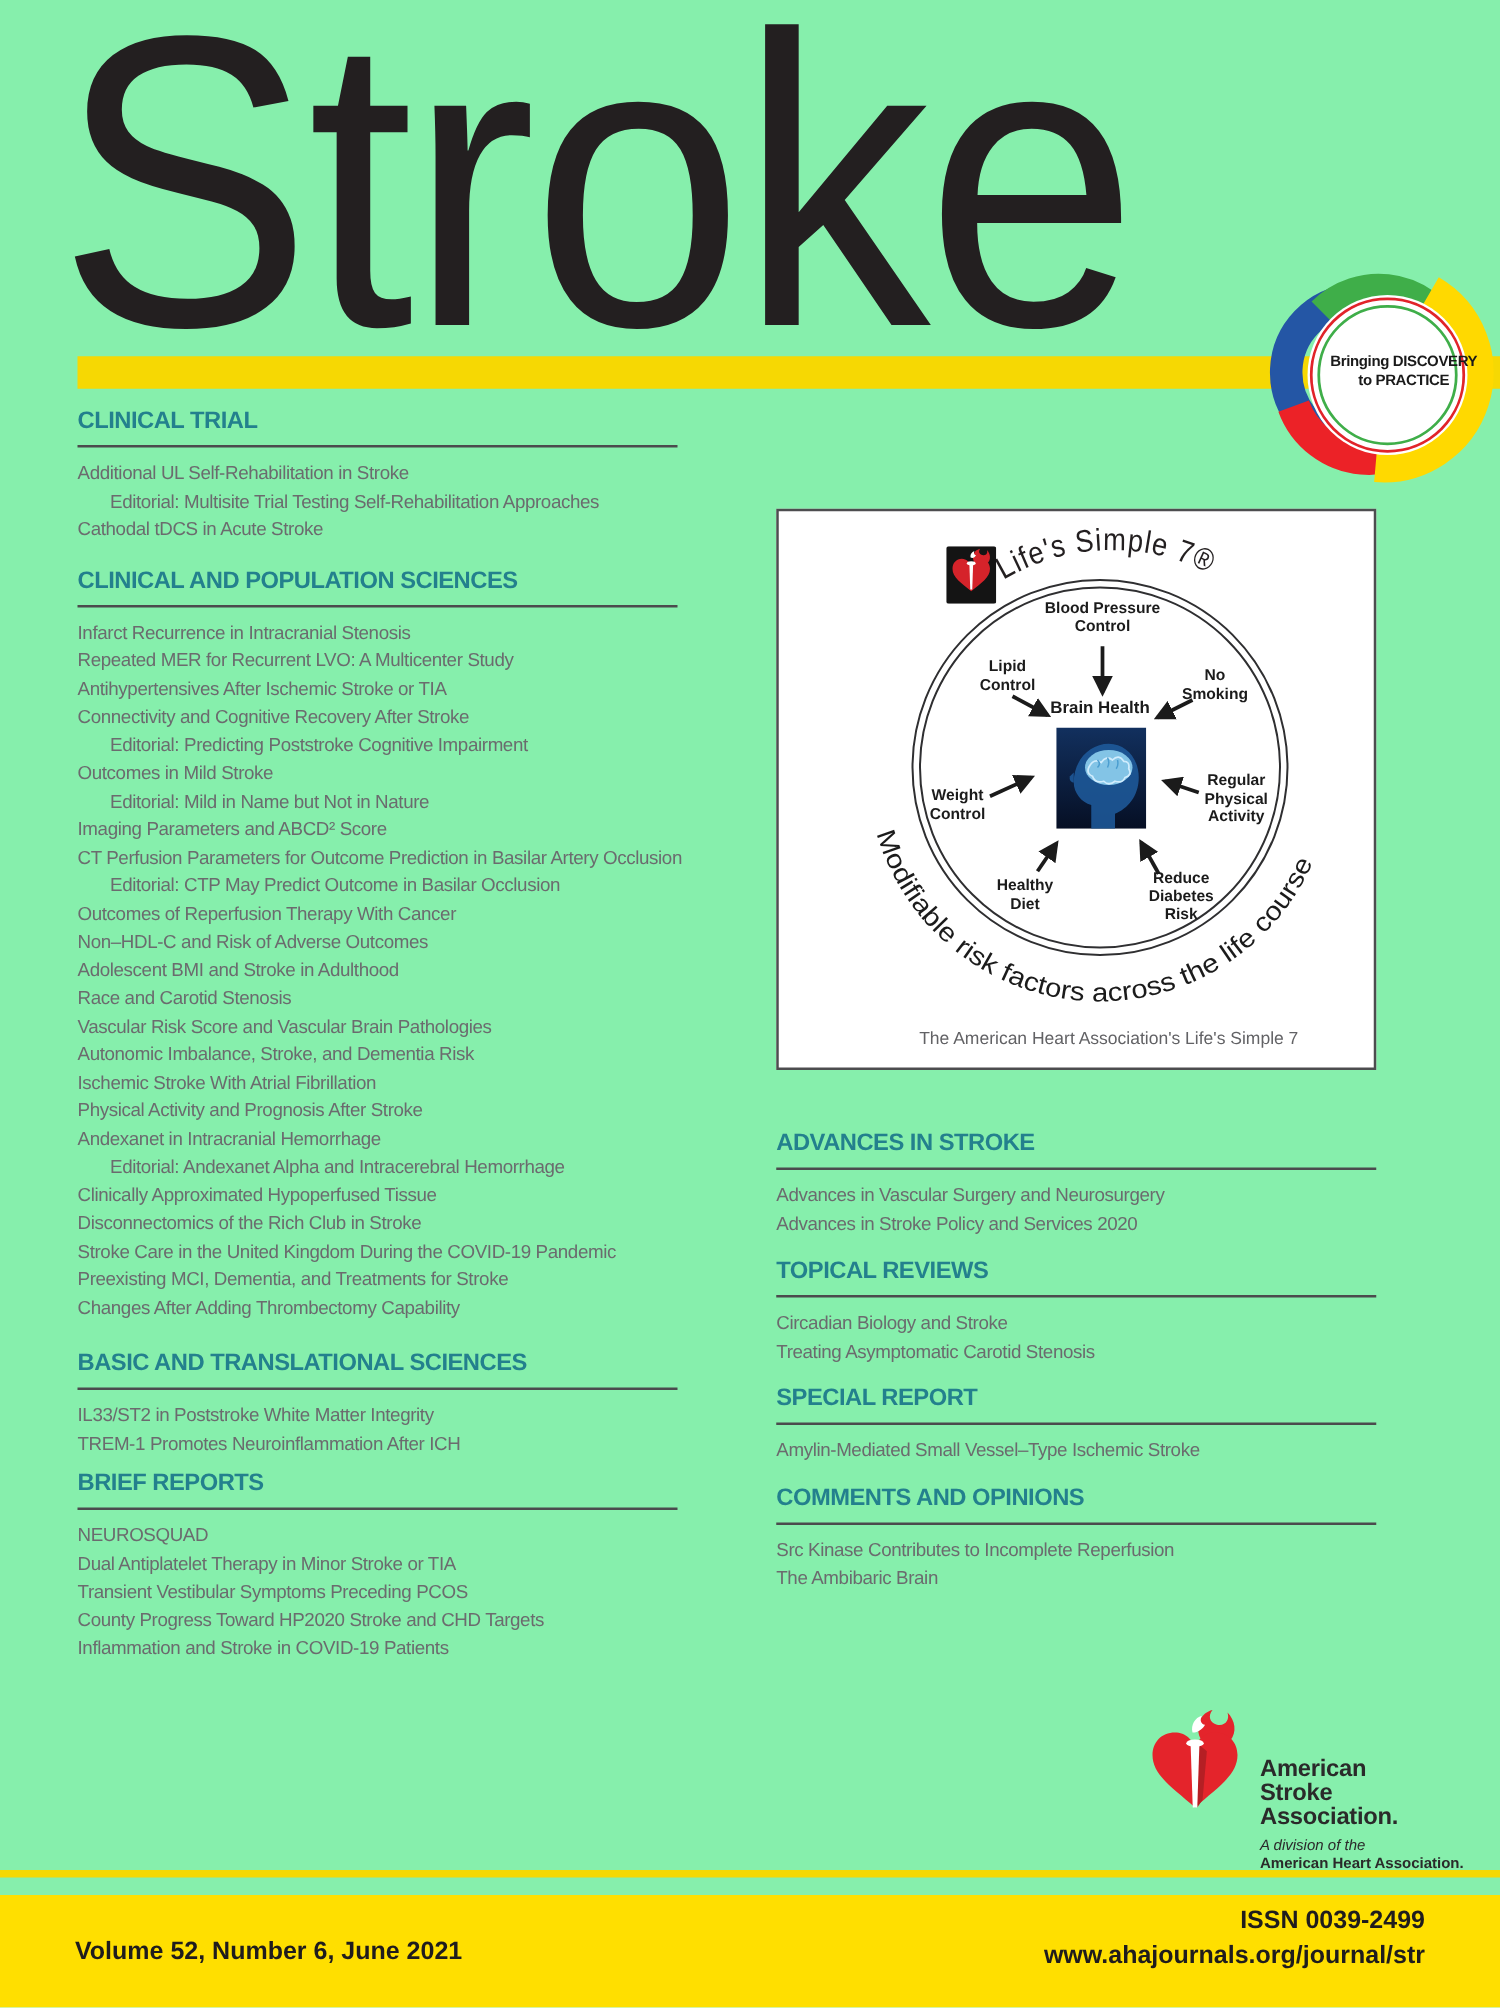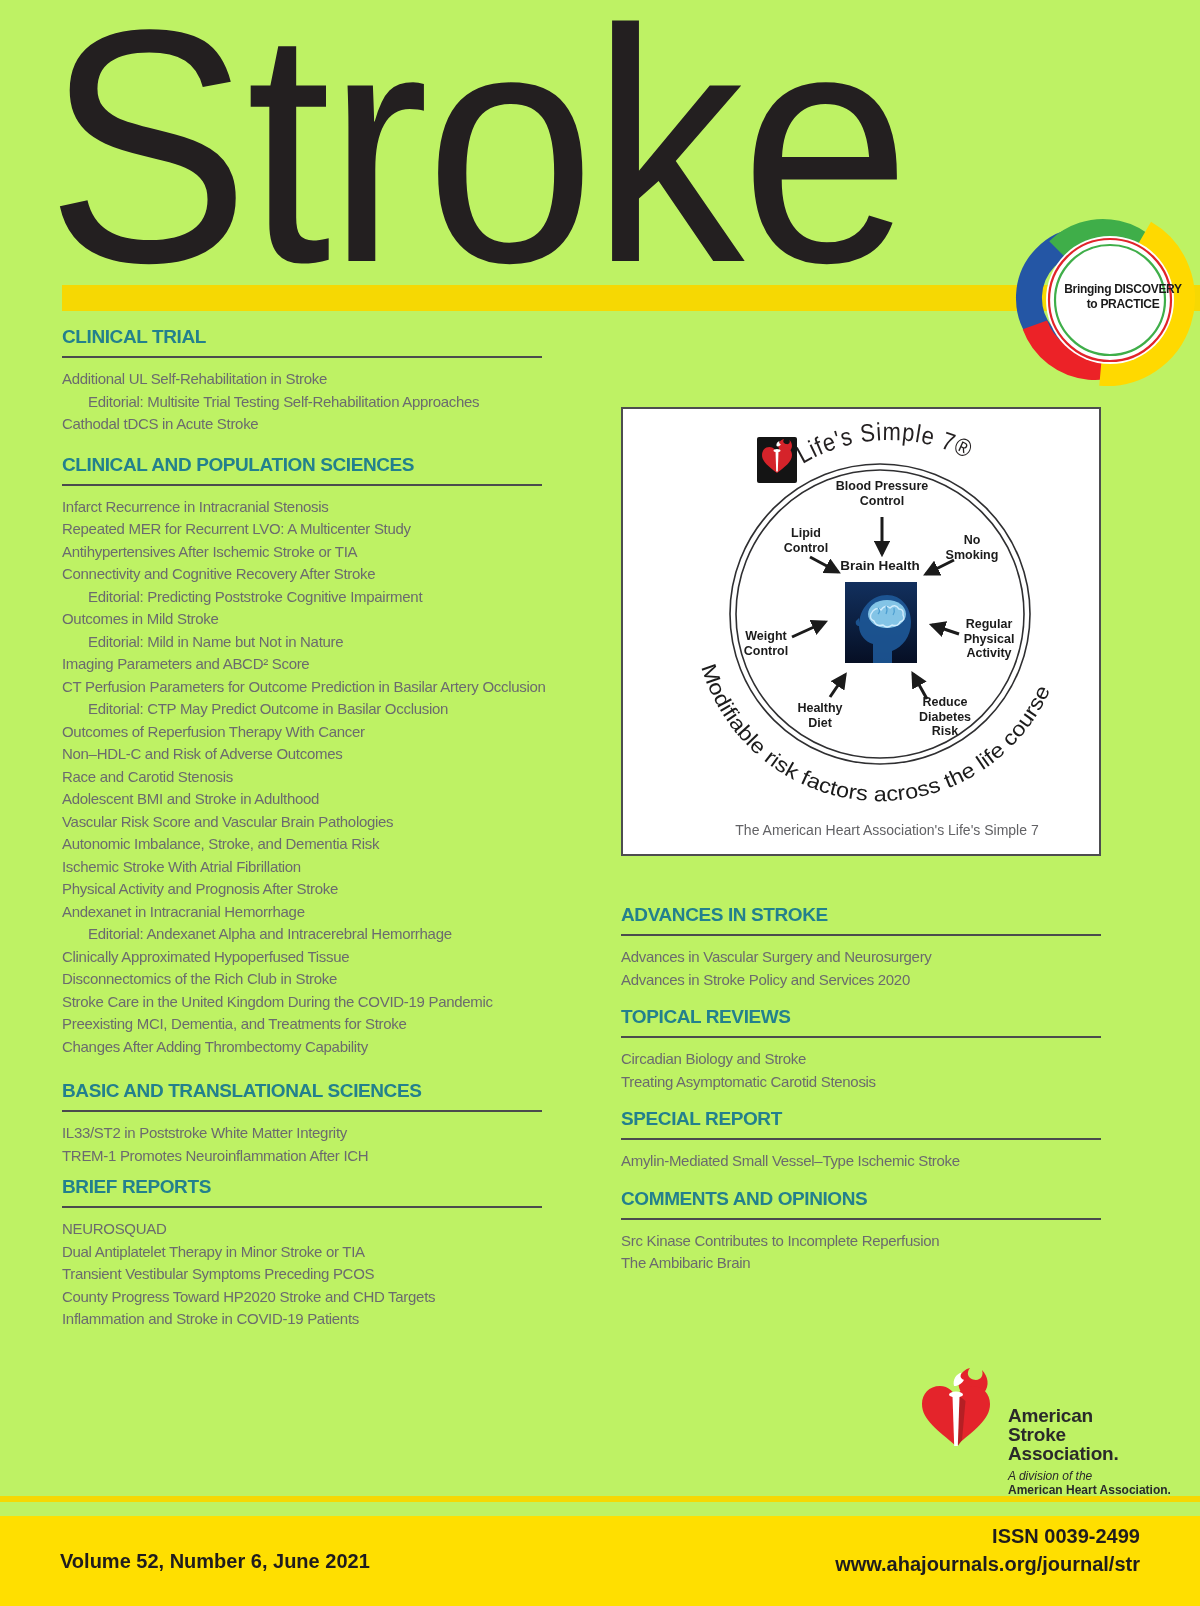--- a/index.html
+++ b/index.html
@@ -1,18 +1,18 @@
 <!DOCTYPE html>
 <html><head>
 <meta charset="utf-8">
 <style>
   html,body{margin:0;padding:0;background:#ffffff;}
   body{width:1200px;height:1606px;position:relative;overflow:hidden;
        font-family:"Liberation Sans","DejaVu Sans",sans-serif;}
-  .page{position:absolute;inset:0;background:#bef264;}
+  .page{position:absolute;inset:0;background:#86efac;}
 
   
   .masthead{position:absolute;left:46px;top:-20px;font-size:332px;line-height:1;
     color:#231f20;letter-spacing:-0.012em;transform:scaleX(0.92);transform-origin:left top;
     white-space:nowrap;z-index:1;}
   .masthead-bar{position:absolute;left:62px;right:0;top:285px;height:26px;background:#f6d803;z-index:0;}
 
   
   .badge{position:absolute;left:995px;top:198px;width:200px;height:195px;z-index:2;}
   .badge svg{position:absolute;left:0;top:0;}
@@ -108,22 +108,22 @@
           <div class="toc-item">Antihypertensives After Ischemic Stroke or TIA</div>
           <div class="toc-item">Connectivity and Cognitive Recovery After Stroke</div>
           <div class="toc-item indent">Editorial: Predicting Poststroke Cognitive Impairment</div>
           <div class="toc-item">Outcomes in Mild Stroke</div>
           <div class="toc-item indent">Editorial: Mild in Name but Not in Nature</div>
           <div class="toc-item">Imaging Parameters and ABCD² Score</div>
           <div class="toc-item">CT Perfusion Parameters for Outcome Prediction in Basilar Artery Occlusion</div>
           <div class="toc-item indent">Editorial: CTP May Predict Outcome in Basilar Occlusion</div>
           <div class="toc-item">Outcomes of Reperfusion Therapy With Cancer</div>
           <div class="toc-item">Non–HDL-C and Risk of Adverse Outcomes</div>
+          <div class="toc-item">Adolescent BMI and Stroke in Adulthood</div>
           <div class="toc-item">Race and Carotid Stenosis</div>
-          <div class="toc-item">Adolescent BMI and Stroke in Adulthood</div>
           <div class="toc-item">Vascular Risk Score and Vascular Brain Pathologies</div>
           <div class="toc-item">Autonomic Imbalance, Stroke, and Dementia Risk</div>
           <div class="toc-item">Ischemic Stroke With Atrial Fibrillation</div>
           <div class="toc-item">Physical Activity and Prognosis After Stroke</div>
           <div class="toc-item">Andexanet in Intracranial Hemorrhage</div>
           <div class="toc-item indent">Editorial: Andexanet Alpha and Intracerebral Hemorrhage</div>
           <div class="toc-item">Clinically Approximated Hypoperfused Tissue</div>
           <div class="toc-item">Disconnectomics of the Rich Club in Stroke</div>
           <div class="toc-item">Stroke Care in the United Kingdom During the COVID-19 Pandemic</div>
           <div class="toc-item">Preexisting MCI, Dementia, and Treatments for Stroke</div>

